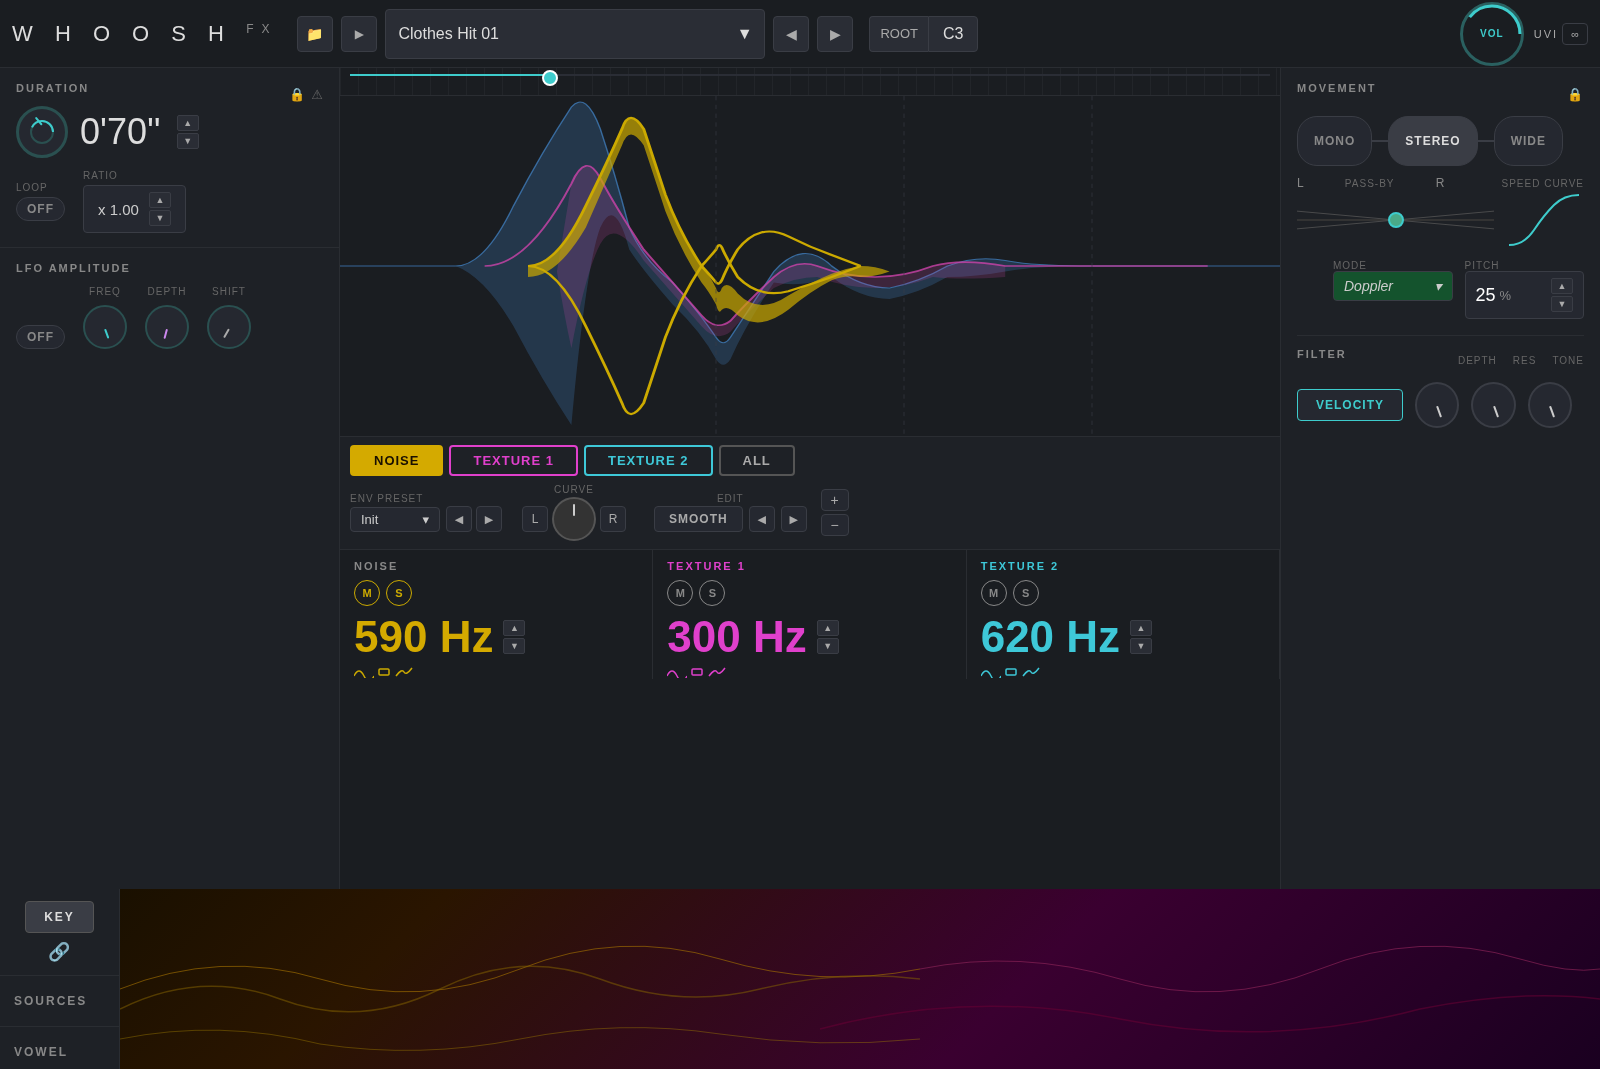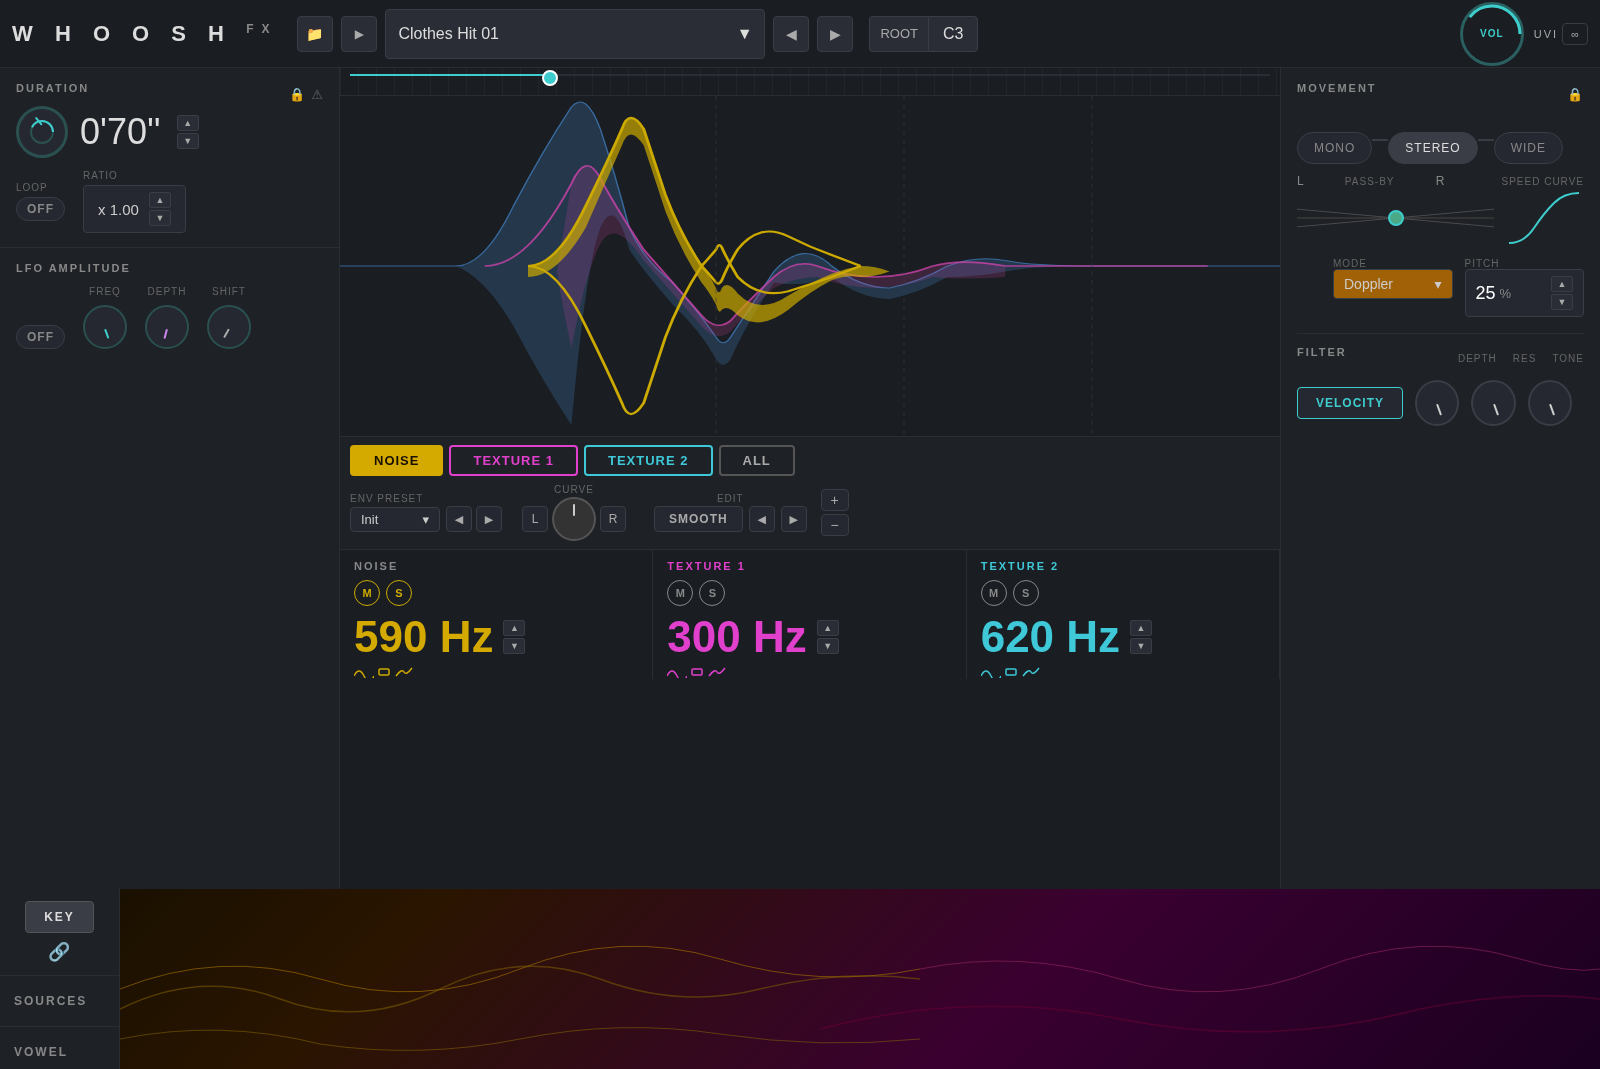--- a/index.html
+++ b/index.html
@@ -16,21 +16,21 @@
     .top-bar {
       display: flex;
       align-items: center;
       background: #1a1d21;
       height: 68px;
       padding: 0 12px;
       border-bottom: 1px solid #2a2d32;
     }
     .logo {
       font-size: 22px;
-      font-weight: 700;
+      font-weight: 400;
       letter-spacing: 8px;
       color: #ddd;
       margin-right: 20px;
     }
     .logo-fx {
       font-size: 12px;
       color: #888;
       vertical-align: super;
     }
     .top-controls {
@@ -494,30 +494,29 @@
       padding: 14px 16px;
     }
     .movement-section {}
     .mode-buttons {
       display: flex;
       align-items: center;
       gap: 0;
       margin: 10px 0;
     }
     .mode-btn {
-      padding: 8px 16px;
+      padding: 17px 16px;
       border-radius: 20px;
       font-size: 12px;
-      font-weight: 400;
+      font-weight: 700;
       letter-spacing: 1px;
       cursor: pointer;
       border: 1px solid #3a3d45;
       background: #252830;
       color: #888;
-      margin-top: 16px;
     }
     .mode-btn.active {
       background: #3a3d45;
       color: #ddd;
     }
     .mode-connector {
       width: 16px;
       height: 2px;
       background: #3a3d45;
     }
@@ -527,29 +526,30 @@
       letter-spacing: 1px;
     }
     .doppler-row {
       display: flex;
       gap: 12px;
       margin-top: 0;
       padding-left: 36px;
     }
     .mode-dropdown {
       flex: 1;
-      background: #a16207;
+      background: #14532d;
       border: 1px solid #3a3d45;
       color: #ccc;
       padding: 6px 10px;
       border-radius: 4px;
       font-size: 14px;
       display: flex;
       align-items: center;
       justify-content: space-between;
+      font-style: italic;
     }
     .pitch-value {
       font-size: 18px;
       color: #ffffff;
     }
     .pitch-pct {
       font-size: 13px;
       color: #888;
     }
 

